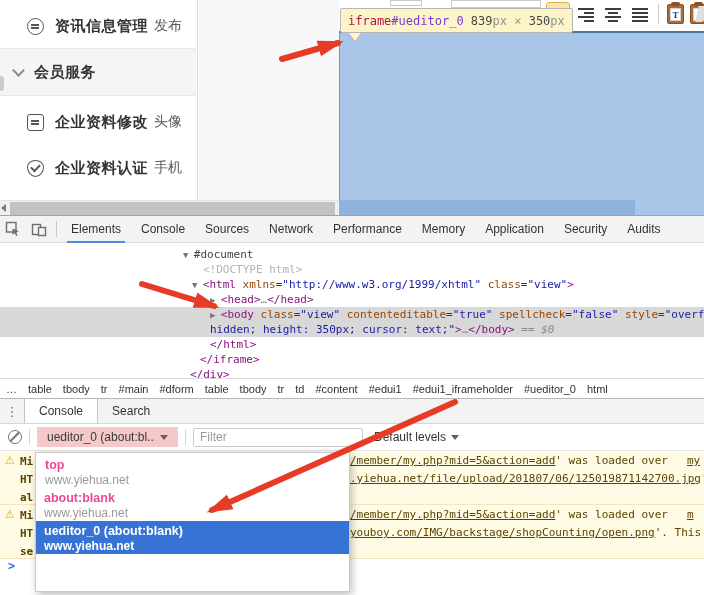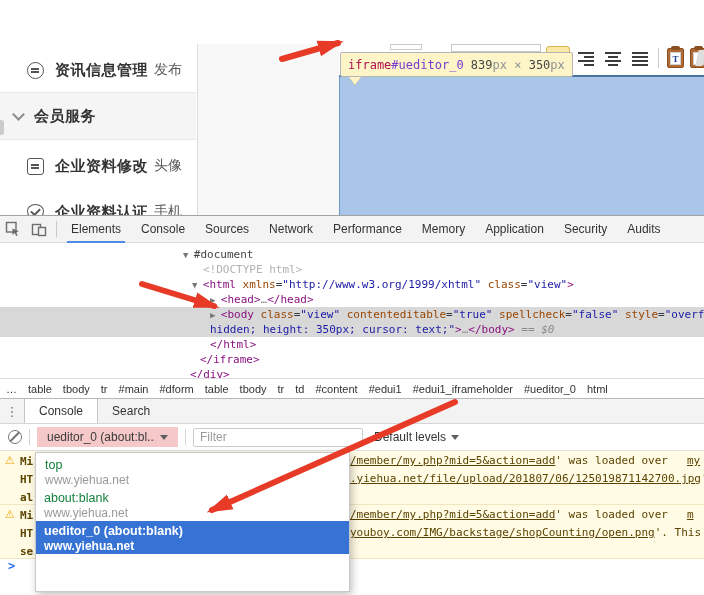--- a/index.html
+++ b/index.html
@@ -1,21 +1,21 @@
 <!DOCTYPE html>
 <html><head>
 <meta charset="utf-8">
 <style>
   * { margin:0; padding:0; box-sizing:border-box; }
   html,body { width:704px; height:595px; overflow:hidden; background:#fff;
     font-family:"Liberation Sans","DejaVu Sans",sans-serif; }
   #stage { position:relative; width:704px; height:595px; overflow:hidden; }
 
   
-  #page { position:absolute; left:0; top:0; width:704px; height:183px; background:#fff;margin-top:44px; }
+  #page { position:absolute; left:0; top:0; width:704px; height:183px; background:#fff; }
   #sidebar { position:absolute; left:0; top:0; width:196px; height:200px; background:#fff; overflow:hidden; }
   .sb-row { position:absolute; left:0; width:196px; height:44px; display:flex; align-items:center; cursor:pointer; }
   .sb-ico { width:17px; height:17px; margin-left:27px; border:1.5px solid #555; border-radius:50%;
             position:relative; flex:none; }
   .sb-ico.sq { border-radius:3px; }
   .sb-ico.shield { border-radius:50% 50% 50% 50%/40% 40% 60% 60%; }
   .sb-ico::after { content:""; position:absolute; left:3px; top:5px; width:8px; height:2px; background:#555;
                    box-shadow:0 3px 0 #555; }
   .sb-ico.check::after { width:7px; height:4px; background:none; border-left:2px solid #555; border-bottom:2px solid #555;
                    transform:rotate(-45deg); left:3px; top:3px; box-shadow:none; }
@@ -116,21 +116,21 @@
   .warn-right { position:absolute; left:350px; width:360px; height:18px; line-height:18px; white-space:pre; overflow:hidden; }
   .wlink { text-decoration:underline; cursor:pointer; }
   .wgap { margin-left:19px; }
   #prompt { position:absolute; left:8px; top:108px; color:#2c6ff0; font-weight:bold; font-size:12px; cursor:text; }
   
   #frame-dd { position:absolute; left:35px; top:452px; width:315px; height:140px; background:#fff;
               border:1px solid #c9c9c9; box-shadow:2px 3px 8px rgba(0,0,0,.25); z-index:40; padding-top:2px;
               font-family:"Liberation Sans",sans-serif; }
   .fd-item { height:33px; padding:2px 6px 0 9px; cursor:pointer; }
   .fd-item.ind { padding-left:8px; }
-  .fd-title { font-size:12.5px; color:#15803d; line-height:16px; white-space:nowrap; }
+  .fd-title { font-size:12.5px; color:#ec4899; line-height:16px; white-space:nowrap;font-weight:bold; }
   .fd-sub { font-size:12px; color:#9a9a9a; line-height:15px; white-space:nowrap; }
   .fd-item.sel { background:#3673d5; }
   .fd-item.sel .fd-title, .fd-item.sel .fd-sub { color:#fff; font-weight:600; }
   
   #arrows { position:absolute; left:0; top:0; width:704px; height:595px; pointer-events:none; z-index:60; }
 </style>
 </head>
 <body>
 
 <div id="stage">

